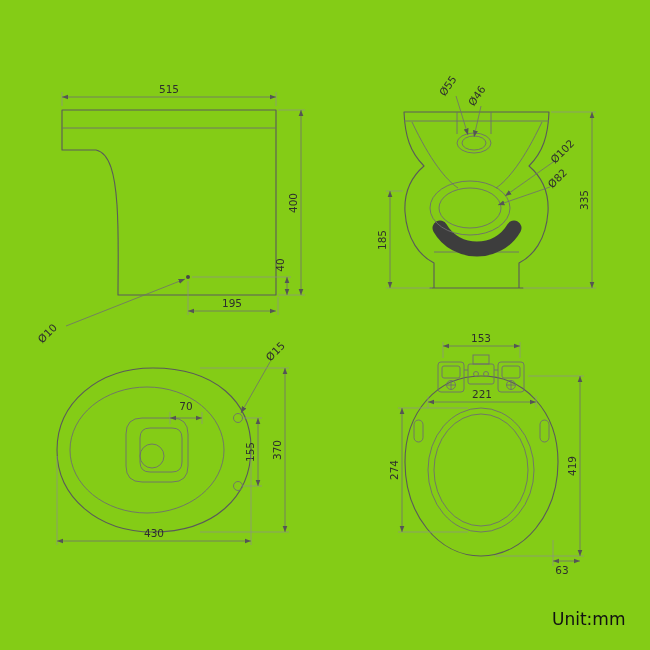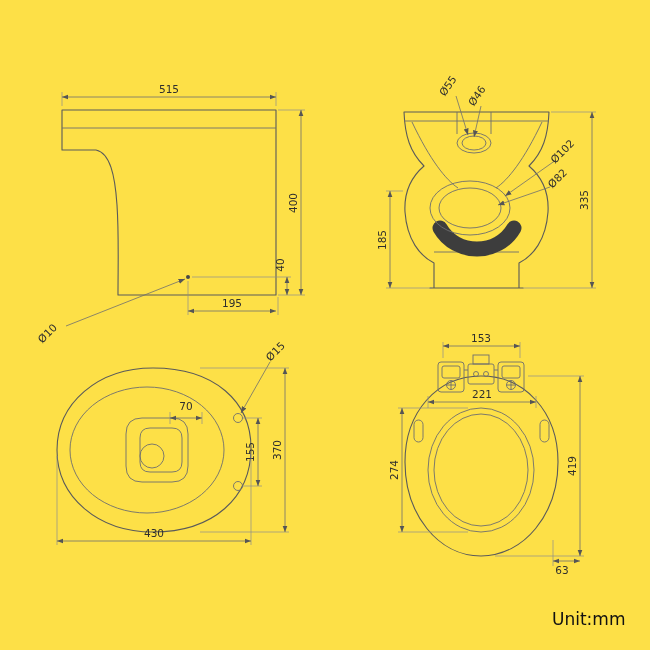--- a/index.html
+++ b/index.html
@@ -1,17 +1,17 @@
 <!DOCTYPE html>
 <html><head>
 <meta charset="utf-8">
 <style>
   html,body { margin:0; padding:0; background:#ffffff; }
   .page {
-    position:relative; width:650px; height:650px; background:#fde047;
+    position:relative; width:650px; height:650px; background:#84cc16;
     font-family:"DejaVu Sans", sans-serif; overflow:hidden;
   }
   svg text {
     font-family:"DejaVu Sans", sans-serif;
     font-size:10.5px; fill:#2e2e2e;
   }
   svg text.unit { font-size:17px; fill:#111; }
   .outline { stroke:#5a5a5a; stroke-width:1.1; fill:none; stroke-linejoin:round; stroke-linecap:round; }
   .detail  { stroke:#6e6e6e; stroke-width:0.9; fill:none; }
   .dimln   { stroke:#6f6f6f; stroke-width:0.8; fill:none; }

